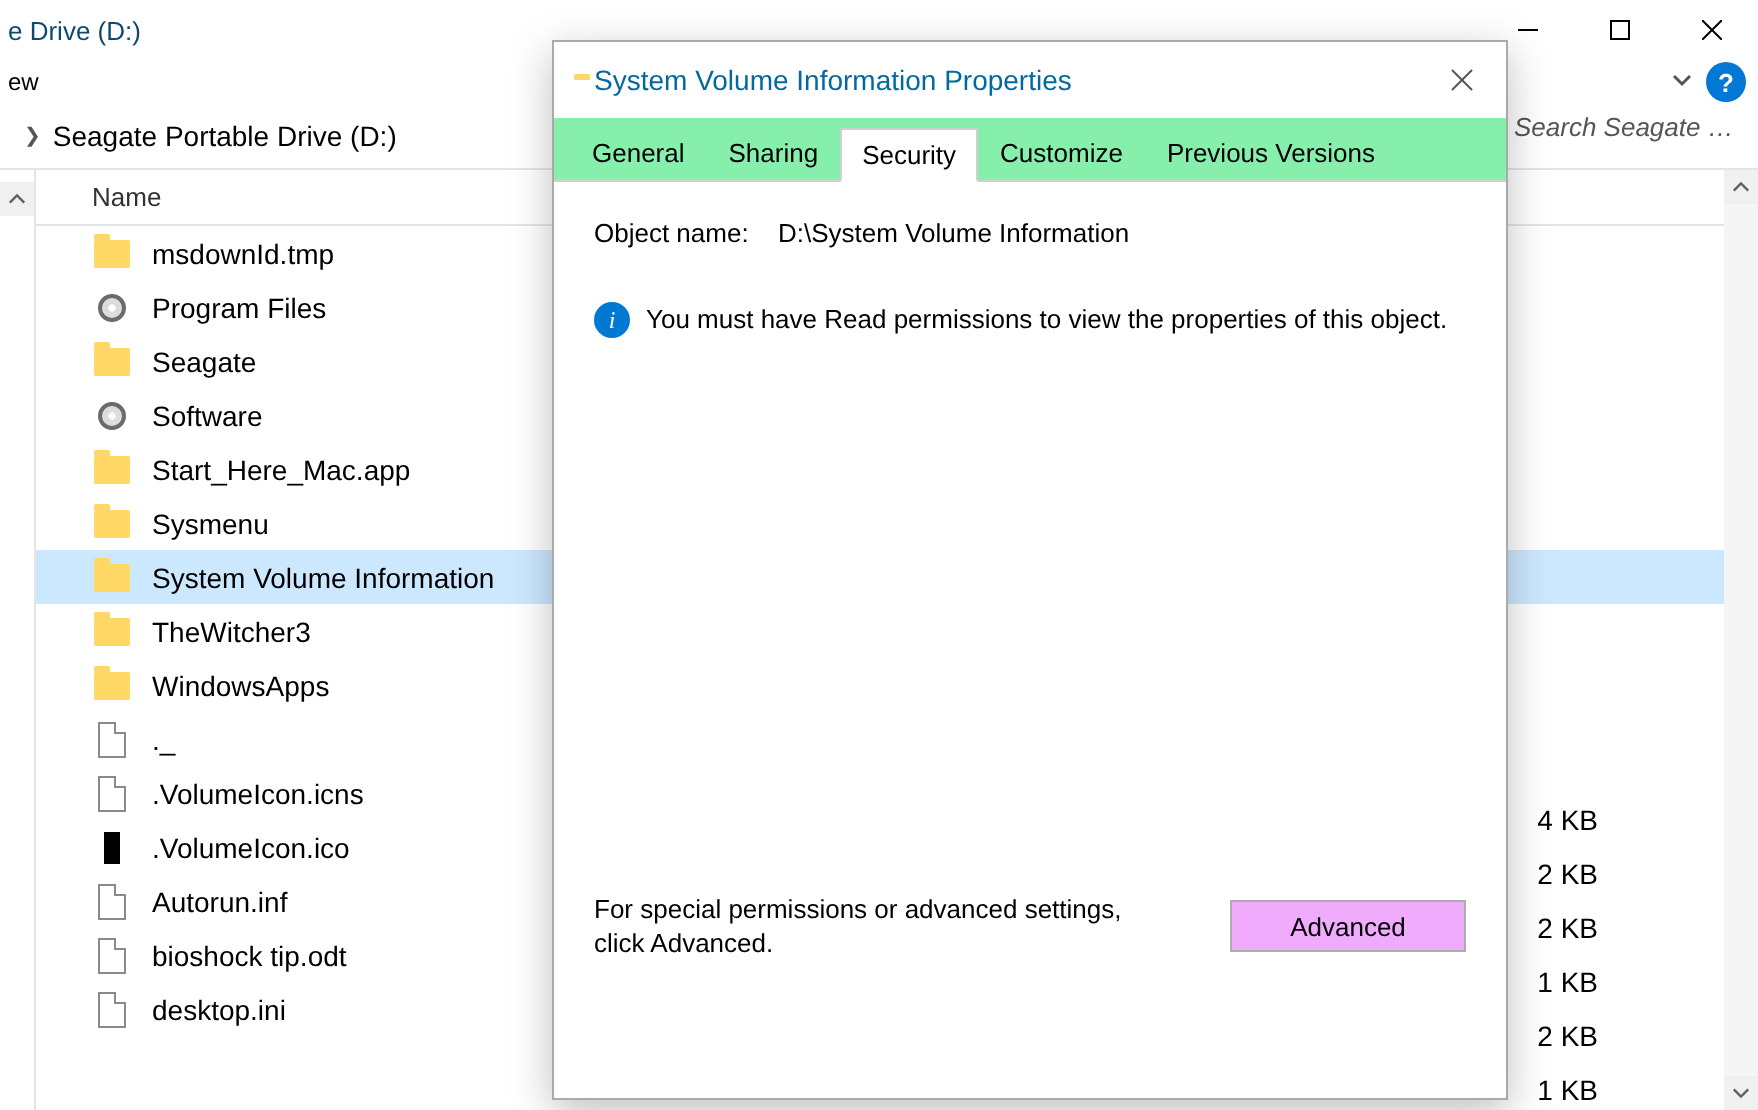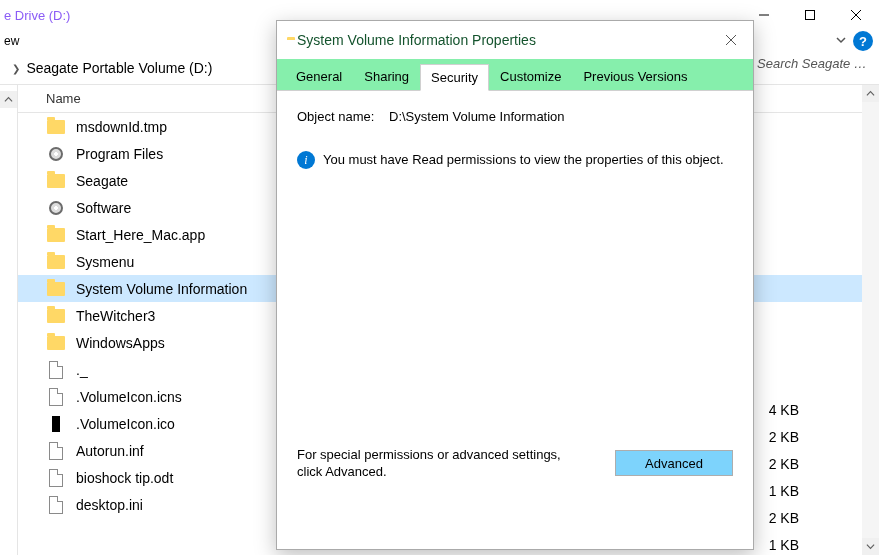--- a/index.html
+++ b/index.html
@@ -1,21 +1,21 @@
 <!DOCTYPE html>
 <html><head>
 <meta charset="utf-8">
 <style>
   * { box-sizing: border-box; font-family: "Segoe UI", Tahoma, sans-serif; }
   body { margin:0; padding:0; width:879px; height:555px; background:#fff; overflow:hidden; font-size:13px; color:#000; position:relative; }
 
   
   .explorer { position:absolute; left:0; top:0; width:879px; height:555px; }
   .titlebar { height:30px; display:flex; align-items:center; }
-  .titlebar .title-text { padding-left:4px; font-size:13px; color:#8b5cf6; }
+  .titlebar .title-text { padding-left:4px; font-size:13px; color:#0c4a6e; }
   .titlebar .winbtns { margin-left:auto; display:flex; }
   .titlebar .winbtn { width:46px; height:30px; display:flex; align-items:center; justify-content:center; color:#000; }
   .winbtn svg { width:10px; height:10px; }
 
   .tabsrow { height:22px; padding-left:4px; font-size:12px; display:flex; align-items:center; }
   .tabsrow .chev { margin-left:auto; margin-right:6px; color:#3a3a3a; }
   .help { width:20px; height:20px; border-radius:50%; background:#0078d4; color:#fff; display:flex; align-items:center; justify-content:center; font-size:13px; font-weight:bold; margin-right:6px; }
 
   .addrbar { height:32px; display:flex; align-items:center; padding:0 6px; }
   .bcsep { padding:0 6px; color:#555; font-size:10px; }
@@ -42,34 +42,34 @@
   .sizecol { position:absolute; right:80px; top:28px;margin-top:40px; }
   .sizecell { height:27px; display:flex; align-items:center; font-size:14px; color:#000; }
   .rightscroll { position:absolute; right:0; top:0; width:17px; height:100%; background:#f5f5f5; }
   .rightscroll .arrow { width:17px; height:17px; background:#f0f0f0; display:flex; align-items:center; justify-content:center; }
   .rightscroll .arrow.bottom { position:absolute; bottom:0; }
 
   
   .dialog { position:absolute; left:276px; top:20px; width:478px; height:530px; background:#fff; border:1px solid #aaa; box-shadow:0 6px 20px rgba(0,0,0,.25); }
   .dlg-title { height:38px; display:flex; align-items:center; background:#fff; padding-left:10px; }
   .dlg-title .ticon { margin-right:10px; }
-  .dlg-title .ttext { font-size:14px; color:#14532d; }
+  .dlg-title .ttext { font-size:14px; color:#0369a1; }
   .dlg-title .close { margin-left:auto; width:44px; height:38px; display:flex; align-items:center; justify-content:center; }
   .dlg-tabs { display:flex; padding:4px 8px 0 8px; border-bottom:1px solid #d0d0d0; background:#86efac; }
   .dlg-tab { padding:5px 10px; font-size:13px; border:1px solid transparent; margin-right:0; cursor:default; }
   .dlg-tab.active { background:#fff; border:1px solid #d0d0d0; border-bottom-color:#fff; position:relative; top:1px; }
   .dlg-body { padding:18px 20px; height:calc(100% - 130px); position:relative; }
   .objrow { display:flex; margin-bottom:27px; font-size:13px; align-items:center; }
   .objrow .lbl { width:92px; }
   .inforow { display:flex; align-items:flex-start; margin-bottom:20px; }
   .infoicon { width:18px; height:18px; border-radius:50%; background:#0078d4; color:#fff; display:flex; align-items:center; justify-content:center; font-size:12px; font-style:italic; font-family:Georgia,serif; margin-right:8px; flex:0 0 18px; }
   .hint { font-size:13px; line-height:1.35; }
   .dlg-footer { position:absolute; bottom:8px; left:20px; right:20px; display:flex; align-items:center; }
   .footnote { font-size:13px; line-height:1.35; max-width:270px; }
-  .advbtn { margin-left:auto; width:118px; height:26px; background:#7dd3fc; border:1px solid #adadad; font-size:13px; display:flex; align-items:center; justify-content:center; }
+  .advbtn { margin-left:auto; width:118px; height:26px; background:#f0abfc; border:1px solid #adadad; font-size:13px; display:flex; align-items:center; justify-content:center; }
 </style>
 </head>
 <body>
 
 <div class="explorer">
   <div class="titlebar">
     <span class="title-text">e Drive (D:)</span>
     <div class="winbtns">
       <div class="winbtn">
           <svg viewBox="0 0 10 10">
@@ -95,21 +95,21 @@
     <span class="chev">
       <svg width="12" height="12" viewBox="0 0 12 12">
           <path d="M2 4l4 4 4-4" stroke="#555" fill="none" stroke-width="1.5"></path>
         </svg>
     </span>
     <span class="help">?</span>
   </div>
 
   <div class="addrbar">
     <span class="bcsep">❯</span>
-    <span class="bcitem">Seagate Portable Volume (D:)</span>
+    <span class="bcitem">Seagate Portable Drive (D:)</span>
     <span class="searchbox">Search Seagate Po...</span>
   </div>
 
   <div class="content">
     <div class="navpane">
       <div class="navscroll">
           <svg width="9" height="9" viewBox="0 0 10 10">
             <path d="M1 7l4-4 4 4" stroke="#606060" fill="none" stroke-width="1.3"></path>
           </svg>
         </div>

